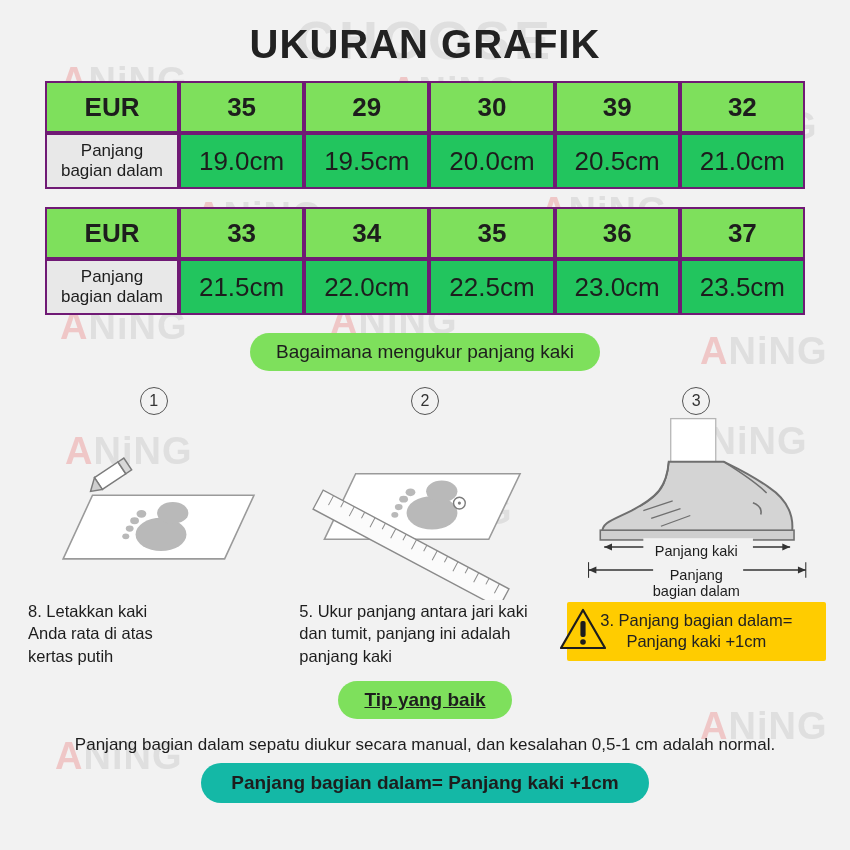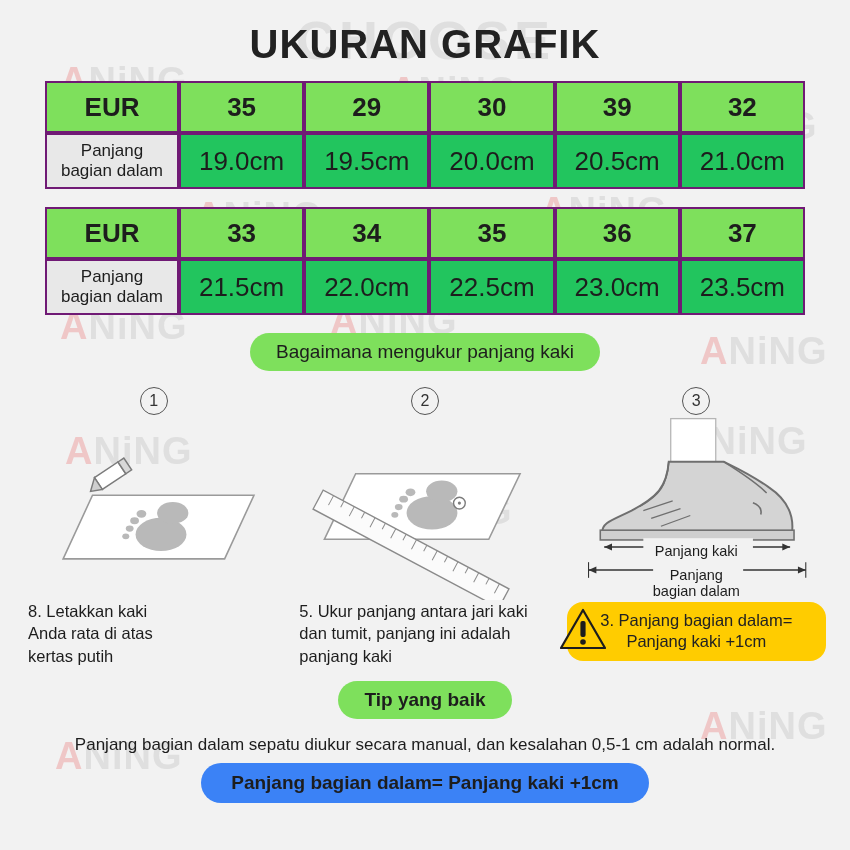--- a/index.html
+++ b/index.html
@@ -96,21 +96,21 @@
     text-align: center;
     font-size: 19px;
     color: #1d1d1d;
     padding: 8px 26px;
     width: max-content;
     position: relative;
     z-index: 3;
   }
   .pill.bold { font-weight: bold; font-size: 19px; }
   .pill.yellow {
-    background: #3b82f6;
+    background: #14b8a6;
     font-weight: bold;
     font-size: 19px;
     padding: 9px 30px;
   }
 
   .steps {
     display: flex;
     margin: 16px 18px 0 18px;
     position: relative;
     z-index: 3;
@@ -129,21 +129,21 @@
   .art { height: 185px; position: relative; }
   .caption {
     font-size: 16.5px;
     line-height: 1.35;
     color: #1d1d1d;
     padding: 0 4px;
   }
 
   .yellowbox {
     background: #ffcc00;
-    border-radius: 16px;
+    border-radius: 2px;
     text-align: center;
     font-size: 16.5px;
     line-height: 1.3;
     padding: 8px 6px;
     margin-top: 2px;
   }
 
   .footnote {
     text-align: center;
     font-size: 17px;
@@ -359,19 +359,19 @@
 Panjang kaki +1cm</div>
     </div>
   </div>
 
   <svg class="warn" style="left:560px; bottom:200px; position:absolute;" viewBox="0 0 46 42">
     <polygon points="23,2 45,40 1,40" fill="#ffcc00" stroke="#1d1d1d" stroke-width="2.2" stroke-linejoin="round"></polygon>
     <rect x="20.4" y="13" width="5.2" height="16" rx="2" fill="#1d1d1d"></rect>
     <circle cx="23" cy="34" r="2.8" fill="#1d1d1d"></circle>
   </svg>
 
-  <div class="pill bold" style="margin-top:14px;">Tip yang baik</div>
+  <div class="pill bold" style="margin-top:14px;text-decoration:underline;">Tip yang baik</div>
 
   <div class="footnote">Panjang bagian dalam sepatu diukur secara manual, dan kesalahan 0,5-1 cm adalah normal.</div>
 
   <div class="pill yellow">Panjang bagian dalam= Panjang kaki +1cm</div>
 
 </div>
 
 </body></html>

